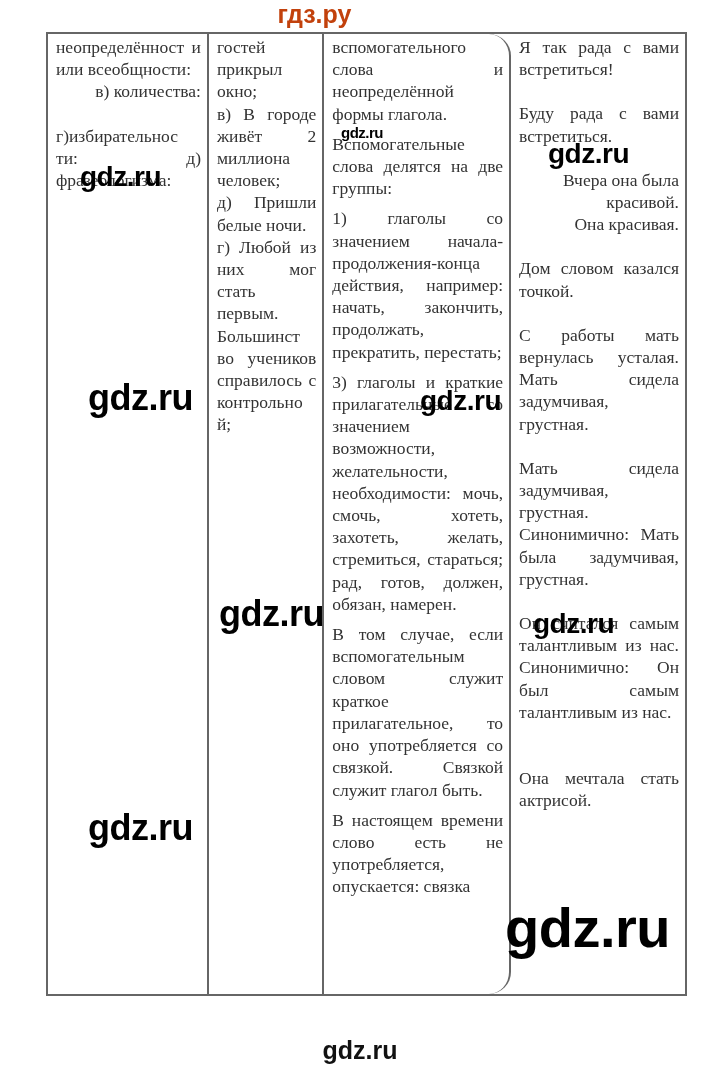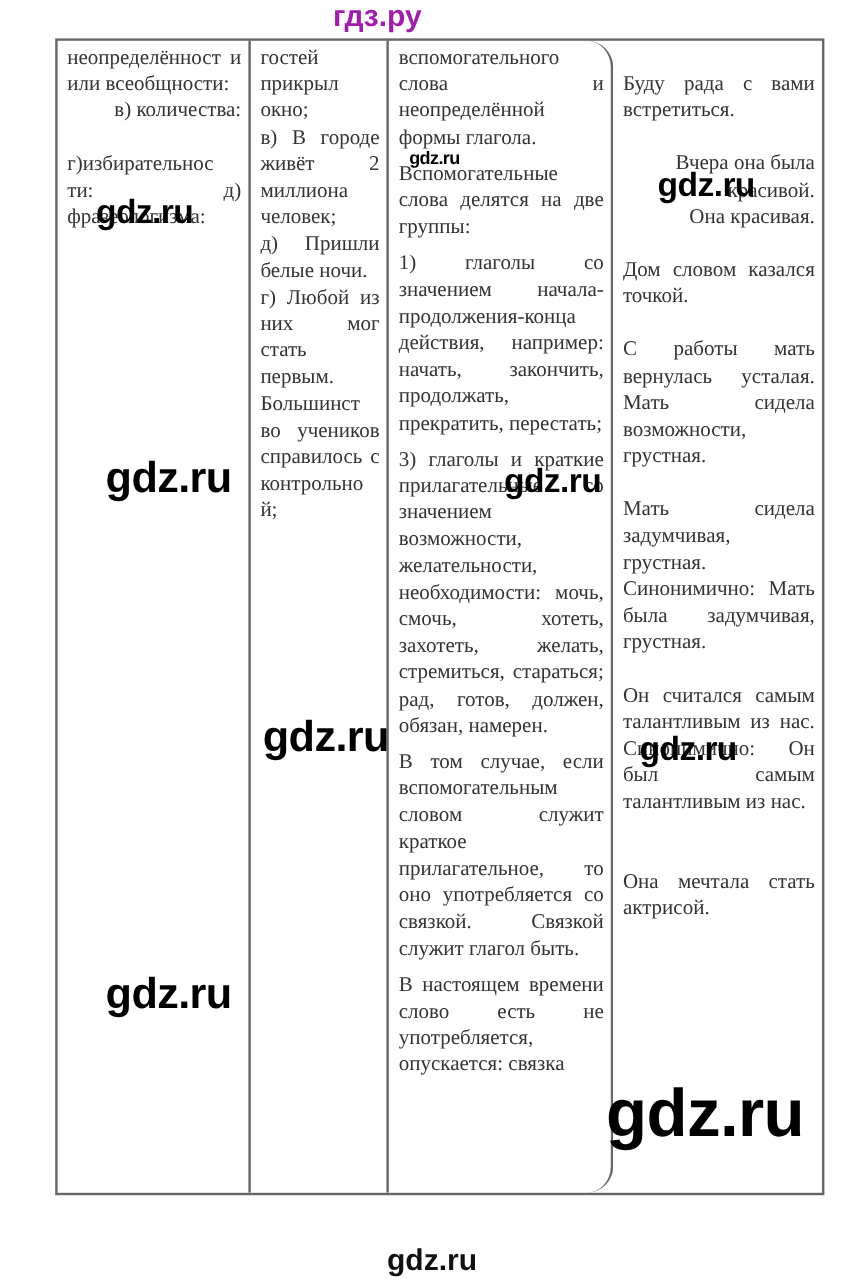--- a/index.html
+++ b/index.html
@@ -19,21 +19,21 @@
       position: absolute;
       top: 0;
       left: 0;
       width: 629px;
       height: 32px;
       text-align: center;
       font-family: "Liberation Sans", sans-serif;
       font-weight: bold;
       font-size: 25px;
       line-height: 28px;
-      color: #a21caf;
+      color: #c2410c;
     }
     .site-footer {
       position: absolute;
       top: 1036px;
       left: 0;
       width: 720px;
       height: 30px;
       text-align: center;
       font-family: "Liberation Sans", sans-serif;
       font-weight: bold;
@@ -106,29 +106,30 @@
   <div class="col col-3">
     <p class="para">вспомогательного слова и неопределённой формы глагола.</p>
     <p class="para">Вспомогательные слова делятся на две группы:</p>
     <p class="para">1) глаголы со значением начала-продолжения-конца действия, например: начать, закончить, продолжать, прекратить, перестать;</p>
     <p class="para">3) глаголы и краткие прилагательные со значением возможности, желательности, необходимости: мочь, смочь, хотеть, захотеть, желать, стремиться, стараться; рад, готов, должен, обязан, намерен.</p>
     <p class="para">В том случае, если вспомогательным словом служит краткое прилагательное, то оно употребляется со связкой. Связкой служит глагол быть.</p>
     <p class="para tight">В настоящем времени слово есть не употребляется, опускается: связка</p>
   </div>
 
   <div class="col col-4">
+    <p class="para tight">Я так рада с вами встретиться!</p>
     <div class="spacer"></div>
     <p class="para tight">Буду рада с вами встретиться.</p>
     <div class="spacer"></div>
     <p class="para tight" style="text-align:right;">Вчера она была красивой.
 Она красивая.</p>
     <div class="spacer"></div>
     <p class="para tight">Дом словом казался точкой.</p>
     <div class="spacer"></div>
-    <p class="para tight">С работы мать вернулась усталая. Мать сидела возможности, грустная.</p>
+    <p class="para tight">С работы мать вернулась усталая. Мать сидела задумчивая, грустная.</p>
     <div class="spacer"></div>
     <p class="para tight">Мать сидела задумчивая, грустная. Синонимично: Мать была задумчивая, грустная.</p>
     <div class="spacer"></div>
     <p class="para tight">Он считался самым талантливым из нас. Синонимично: Он был самым талантливым из нас.</p>
     <div class="spacer"></div>
     <div class="spacer"></div>
     <p class="para tight">Она мечтала стать актрисой.</p>
   </div>
 </div>
 

